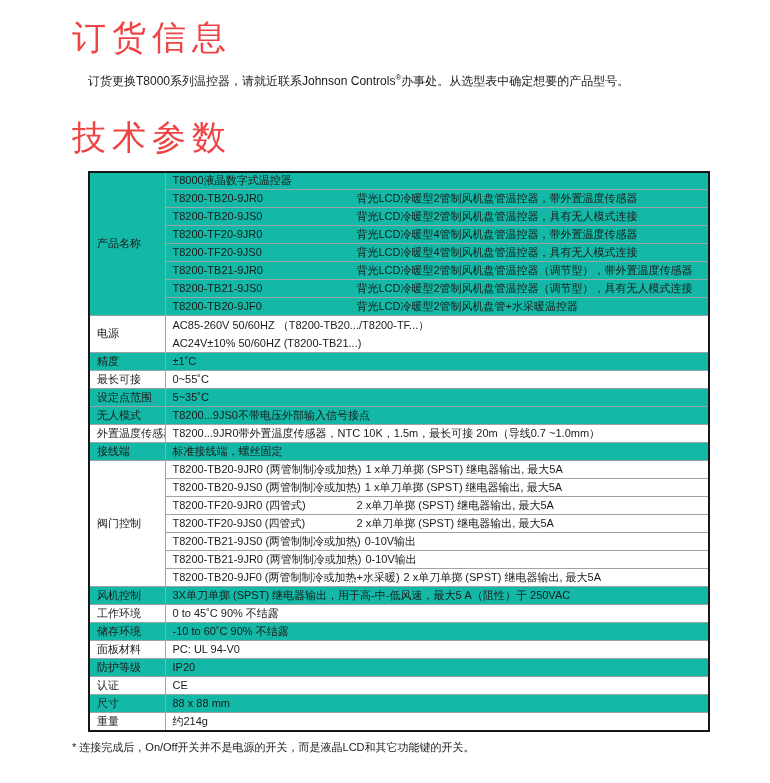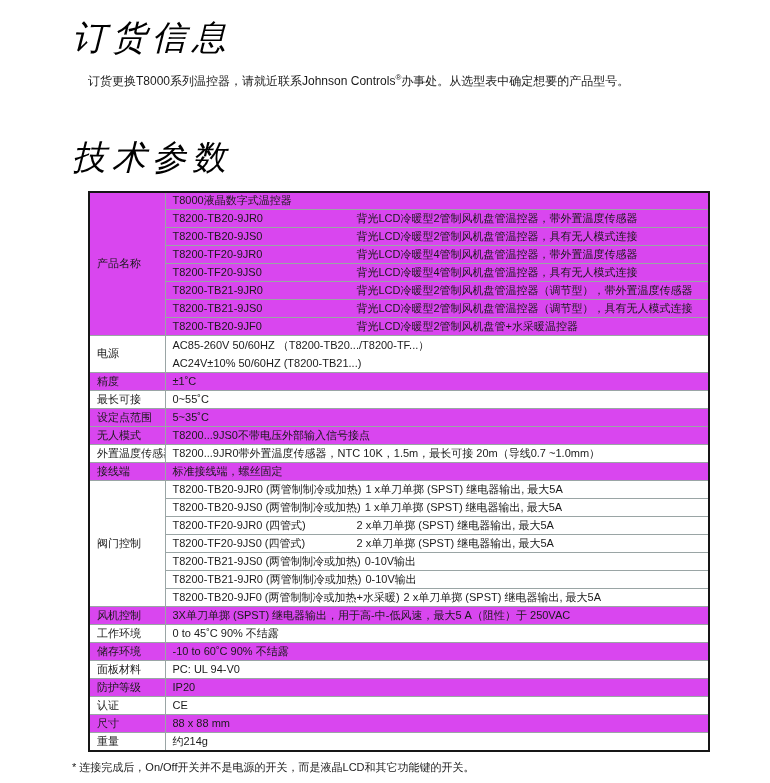--- a/index.html
+++ b/index.html
@@ -6,30 +6,29 @@
   html, body { margin: 0; padding: 0; }
   body {
     width: 770px; height: 783px;
     background: #ffffff;
     color: #1a1a1a;
     font-family: "Liberation Sans", sans-serif;
     padding: 12px 0 0 72px;
     overflow: hidden;
   }
   .section-title {
-    color: #000000;
+    color: #ef4444;
     font-size: 34px;
     font-weight: 300;
     letter-spacing: 6px;
     line-height: 1.15;
     margin: 0;
-    font-style: italic;
   }
   .title-1 { margin-top: 6px; }
-  .title-2 { margin-top: 48px; }
+  .title-2 { margin-top: 28px; }
   .intro {
     font-size: 12px;
     margin: 16px 0 0 16px;
     line-height: 1.3;
   }
   .intro sup { font-size: 8px; vertical-align: super; }
   .important {
     font-size: 12px;
     font-weight: bold;
     margin: 11px 0 0 0;
@@ -46,21 +45,21 @@
     border: 1px solid #9aa5a5;
     font-size: 11px;
     height: 18px;
     padding: 0 7px;
     vertical-align: middle;
     line-height: 1.25;
     white-space: nowrap;
     overflow: hidden;
   }
   .spec-table td.label-cell { font-weight: normal; }
-  .spec-table tr.tint td, .spec-table td.tint { background: #d946ef; }
+  .spec-table tr.tint td, .spec-table td.tint { background: #14b8a6; }
   .pair { display: flex; align-items: flex-end; }
   .pair .model { flex: 0 0 auto; min-width: 184px; padding-right: 4px; }
   .pair .desc { flex: 1 1 auto; }
   .power-cell div { height: 18px; line-height: 18px; }
   .footnote {
     font-size: 11px;
     margin: 8px 0 0 0;
   }
 </style>
 </head>

